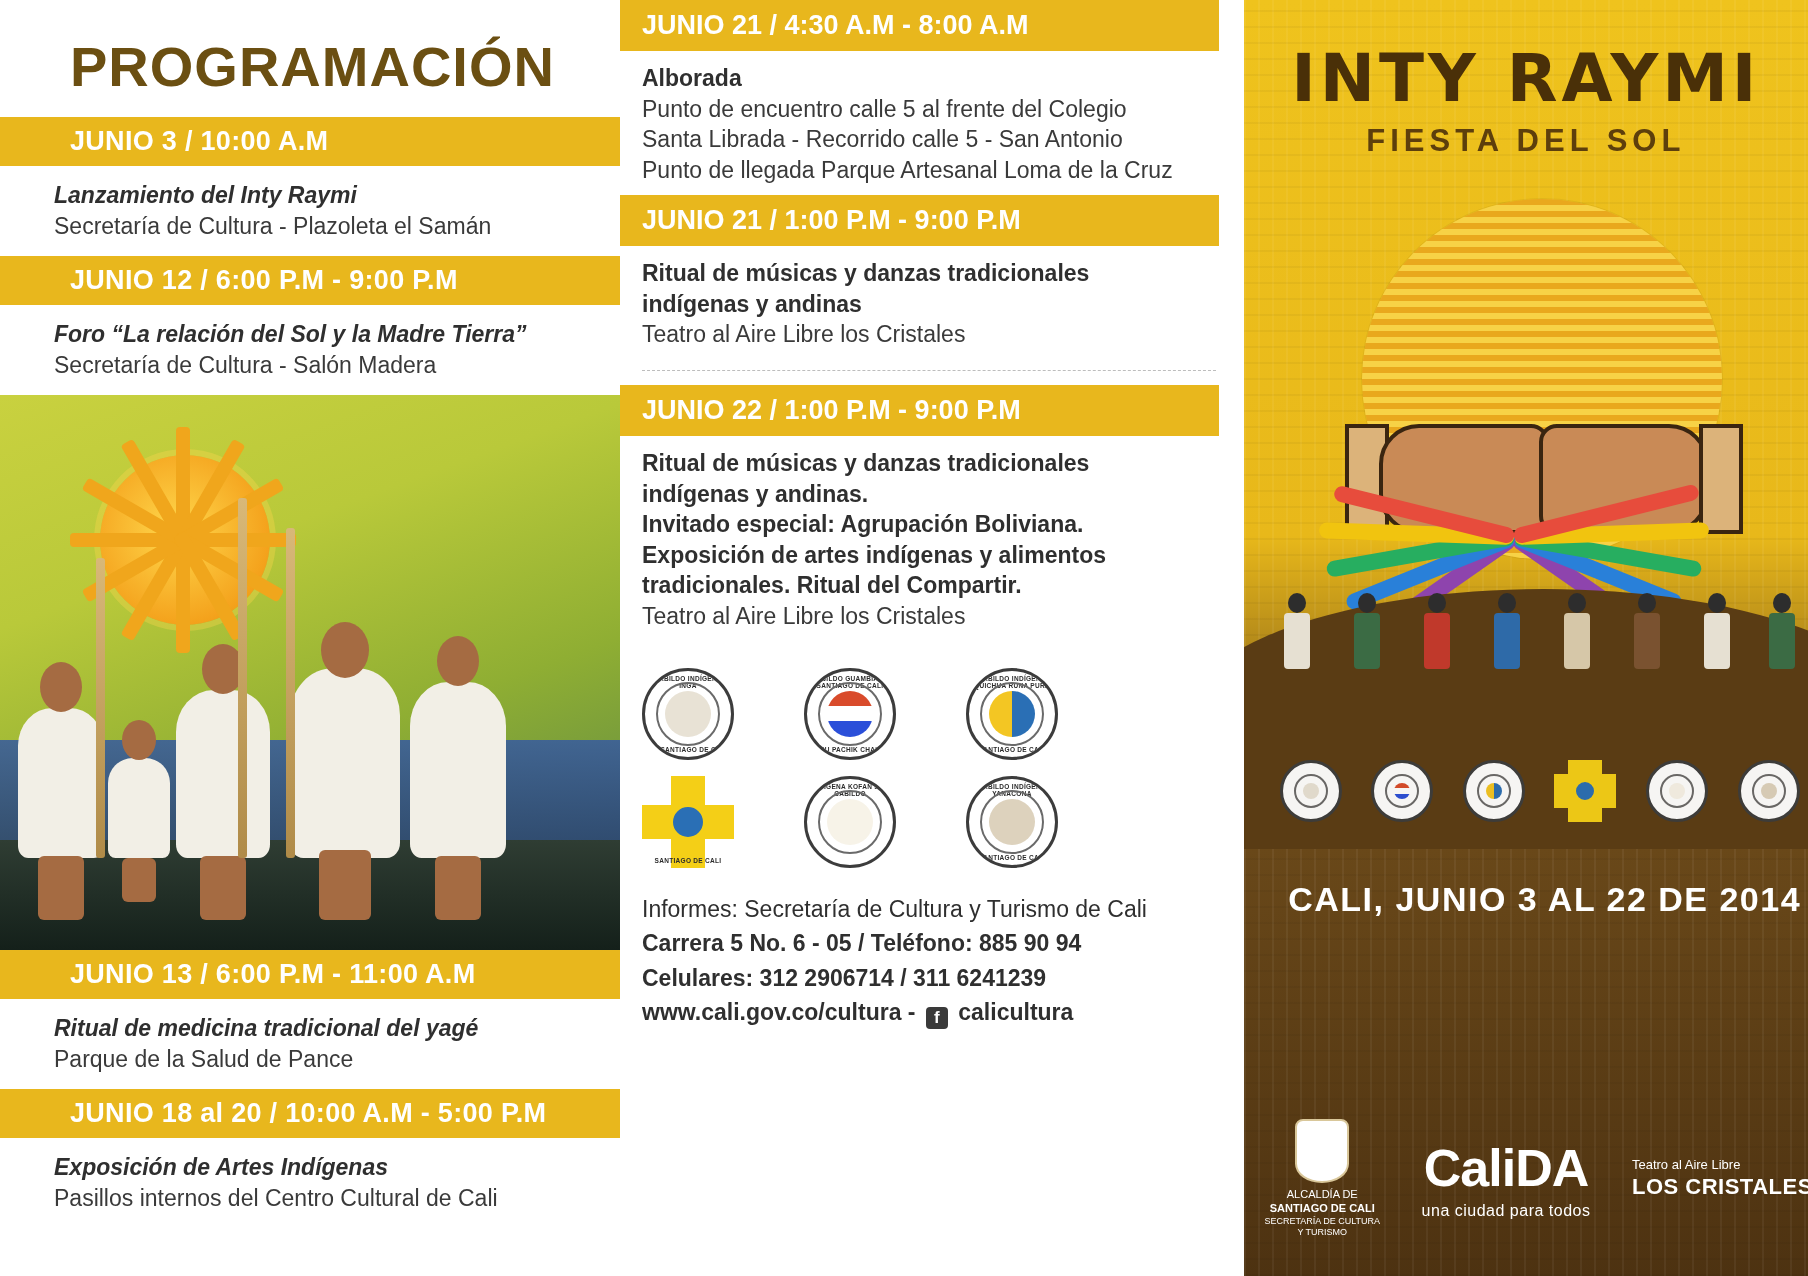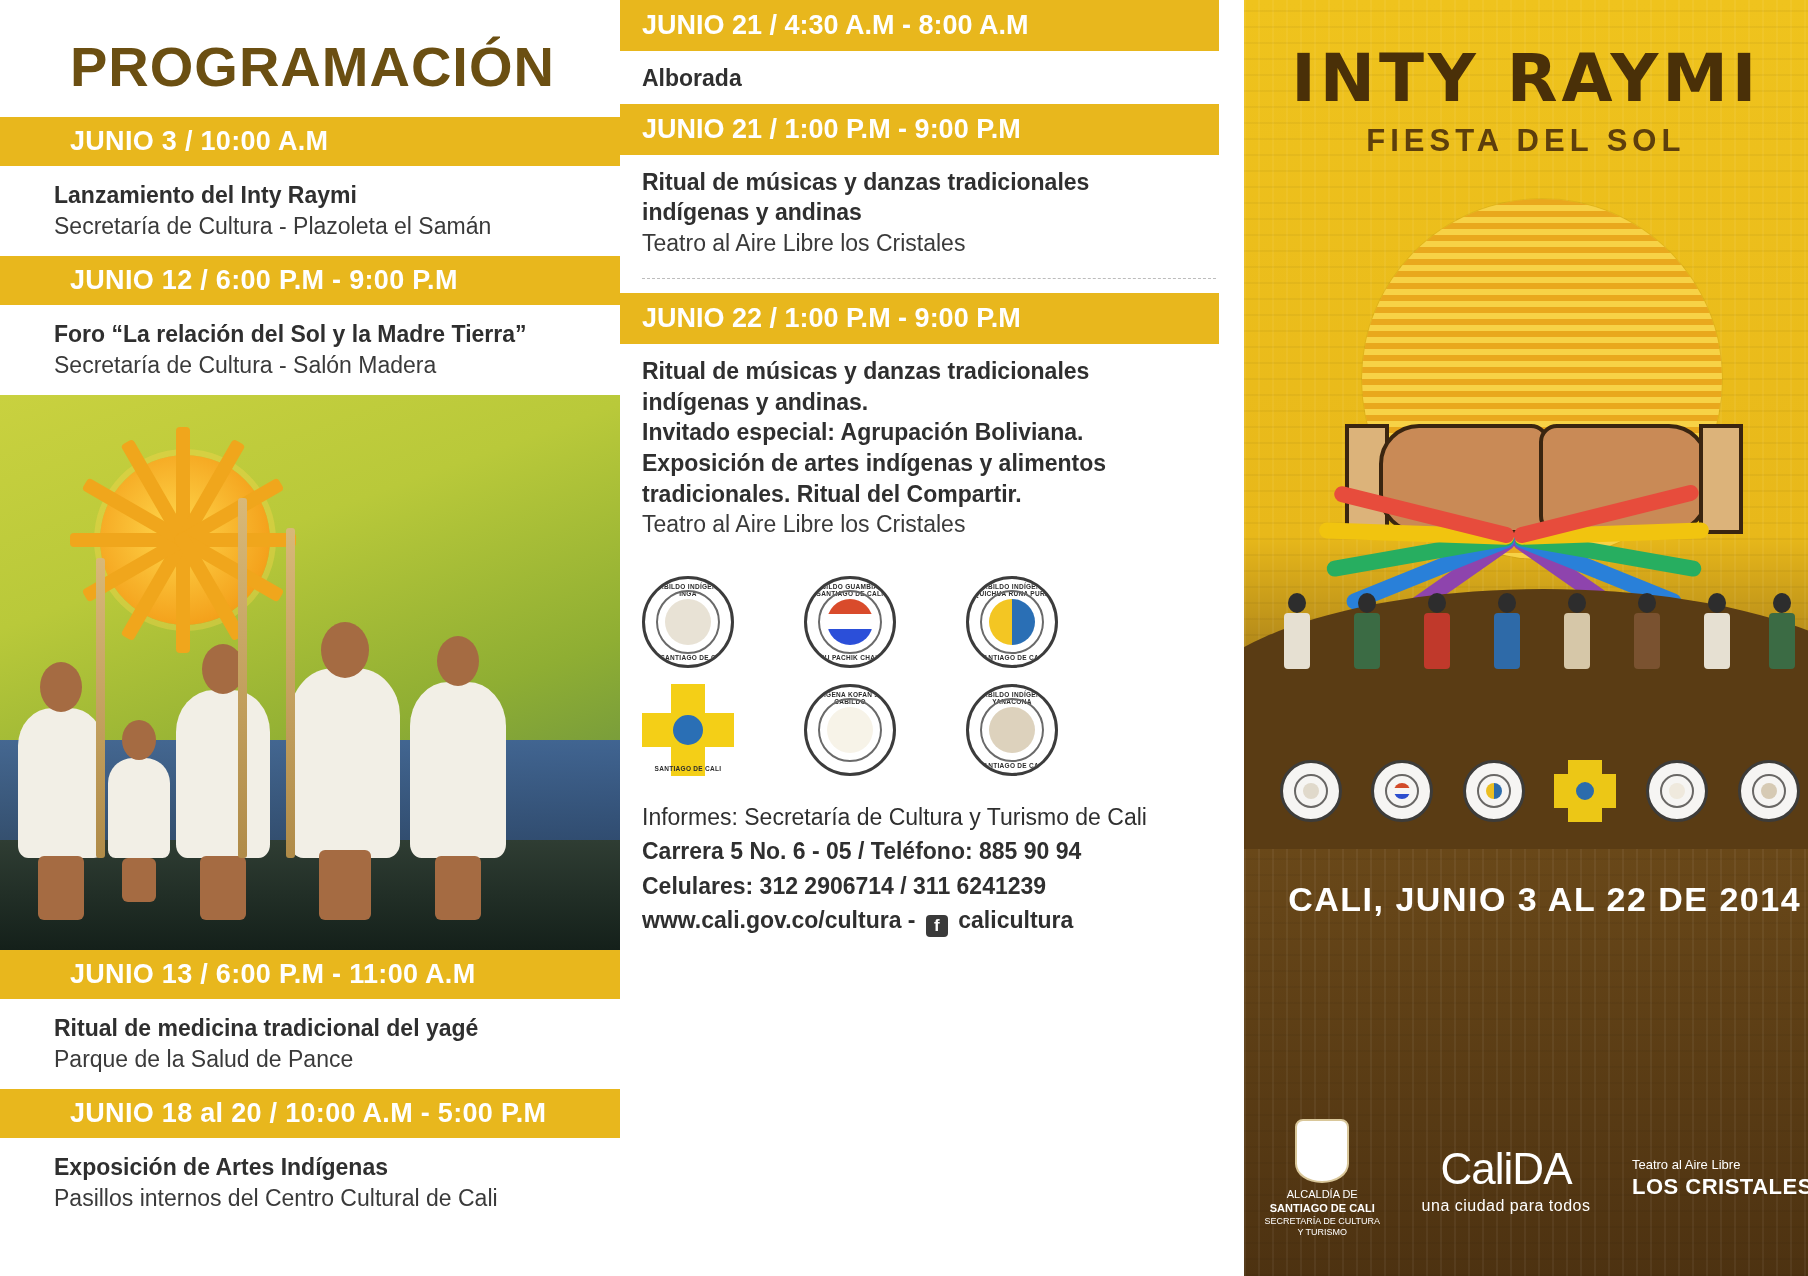--- a/index.html
+++ b/index.html
@@ -38,20 +38,21 @@
     letter-spacing: 0.3px;
   }
   .blk {
     padding: 14px 0 14px 54px;
   }
   .blk .l1 {
     font-size: 23px;
     font-weight: bold;
     color: #2f2f2f;
     line-height: 1.35;
+    font-style: italic;
   }
   .blk .l2 {
     font-size: 23px;
     color: #3a3a3a;
     line-height: 1.35;
   }
 
   
   .photo {
     position: relative;
@@ -335,21 +336,21 @@
     color: #fff;
   }
   .bl-item { text-align: center; font-size: 11px; line-height: 1.25; }
   .shield {
     width: 54px; height: 64px; margin: 0 auto 5px;
     background: #fff;
     border-radius: 8px 8px 50% 50% / 8px 8px 30% 30%;
     border: 2px solid #d9c79a;
   }
   .calida {
-    font-size: 44px; font-weight: normal; color: #fff; letter-spacing: -1px;
+    font-size: 52px; font-weight: bold; color: #fff; letter-spacing: -1px;
   }
   .calida-sub { font-size: 16px; letter-spacing: .5px; }
   .teatro {
     font-size: 13px; line-height: 1.25; text-align: left;
   }
   .teatro .big { font-size: 22px; font-weight: bold; letter-spacing: .5px; }
 </style>
 </head>
 <body>
 
@@ -431,20 +432,23 @@
       <div class="l1">Exposición de Artes Indígenas</div>
       <div class="l2">Pasillos internos del Centro Cultural de Cali</div>
     </div>
   </div>
 
   <div class="col-mid">
 
     <div class="mband">JUNIO 21 / 4:30 A.M - 8:00 A.M</div>
     <div class="mblk">
       <div class="b">Alborada</div>
+      <div class="n" style="white-space:pre-line">Punto de encuentro calle 5 al frente del Colegio
+Santa Librada - Recorrido calle 5 - San Antonio
+Punto de llegada Parque Artesanal Loma de la Cruz</div>
     </div>
 
     <div class="mband">JUNIO 21 / 1:00 P.M - 9:00 P.M</div>
     <div class="mblk">
       <div class="b" style="white-space:pre-line">Ritual de músicas y danzas tradicionales
 indígenas y andinas</div>
       <div class="n">Teatro al Aire Libre los Cristales</div>
     </div>
     <div class="hr-dot"></div>
 

